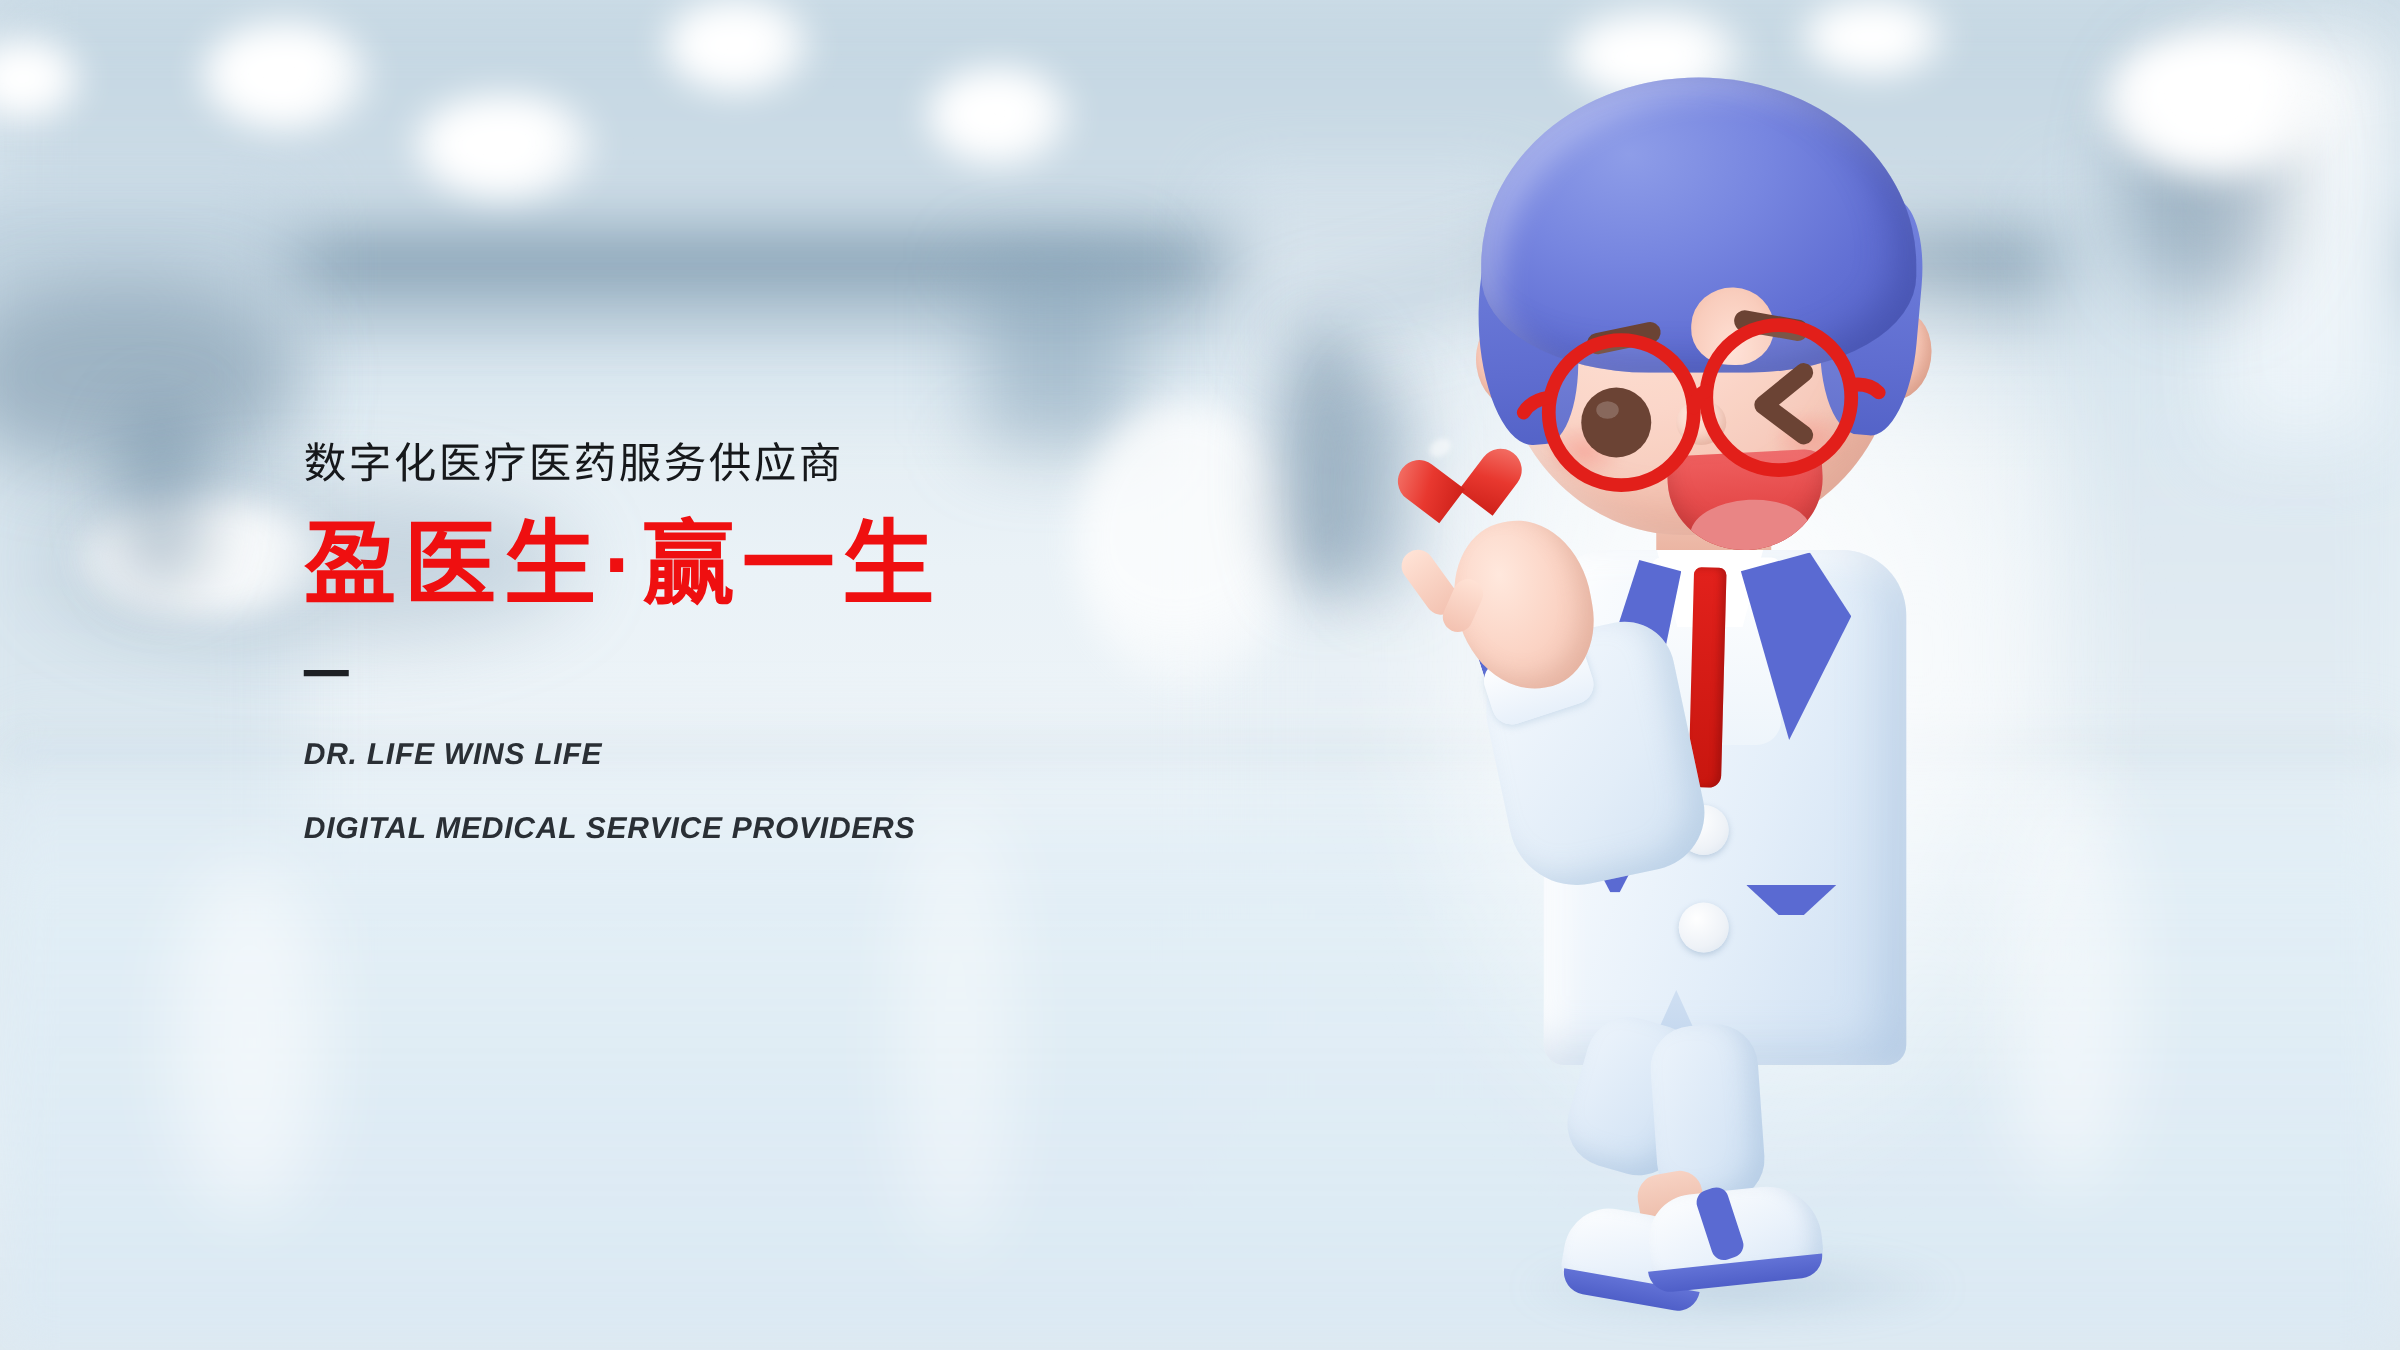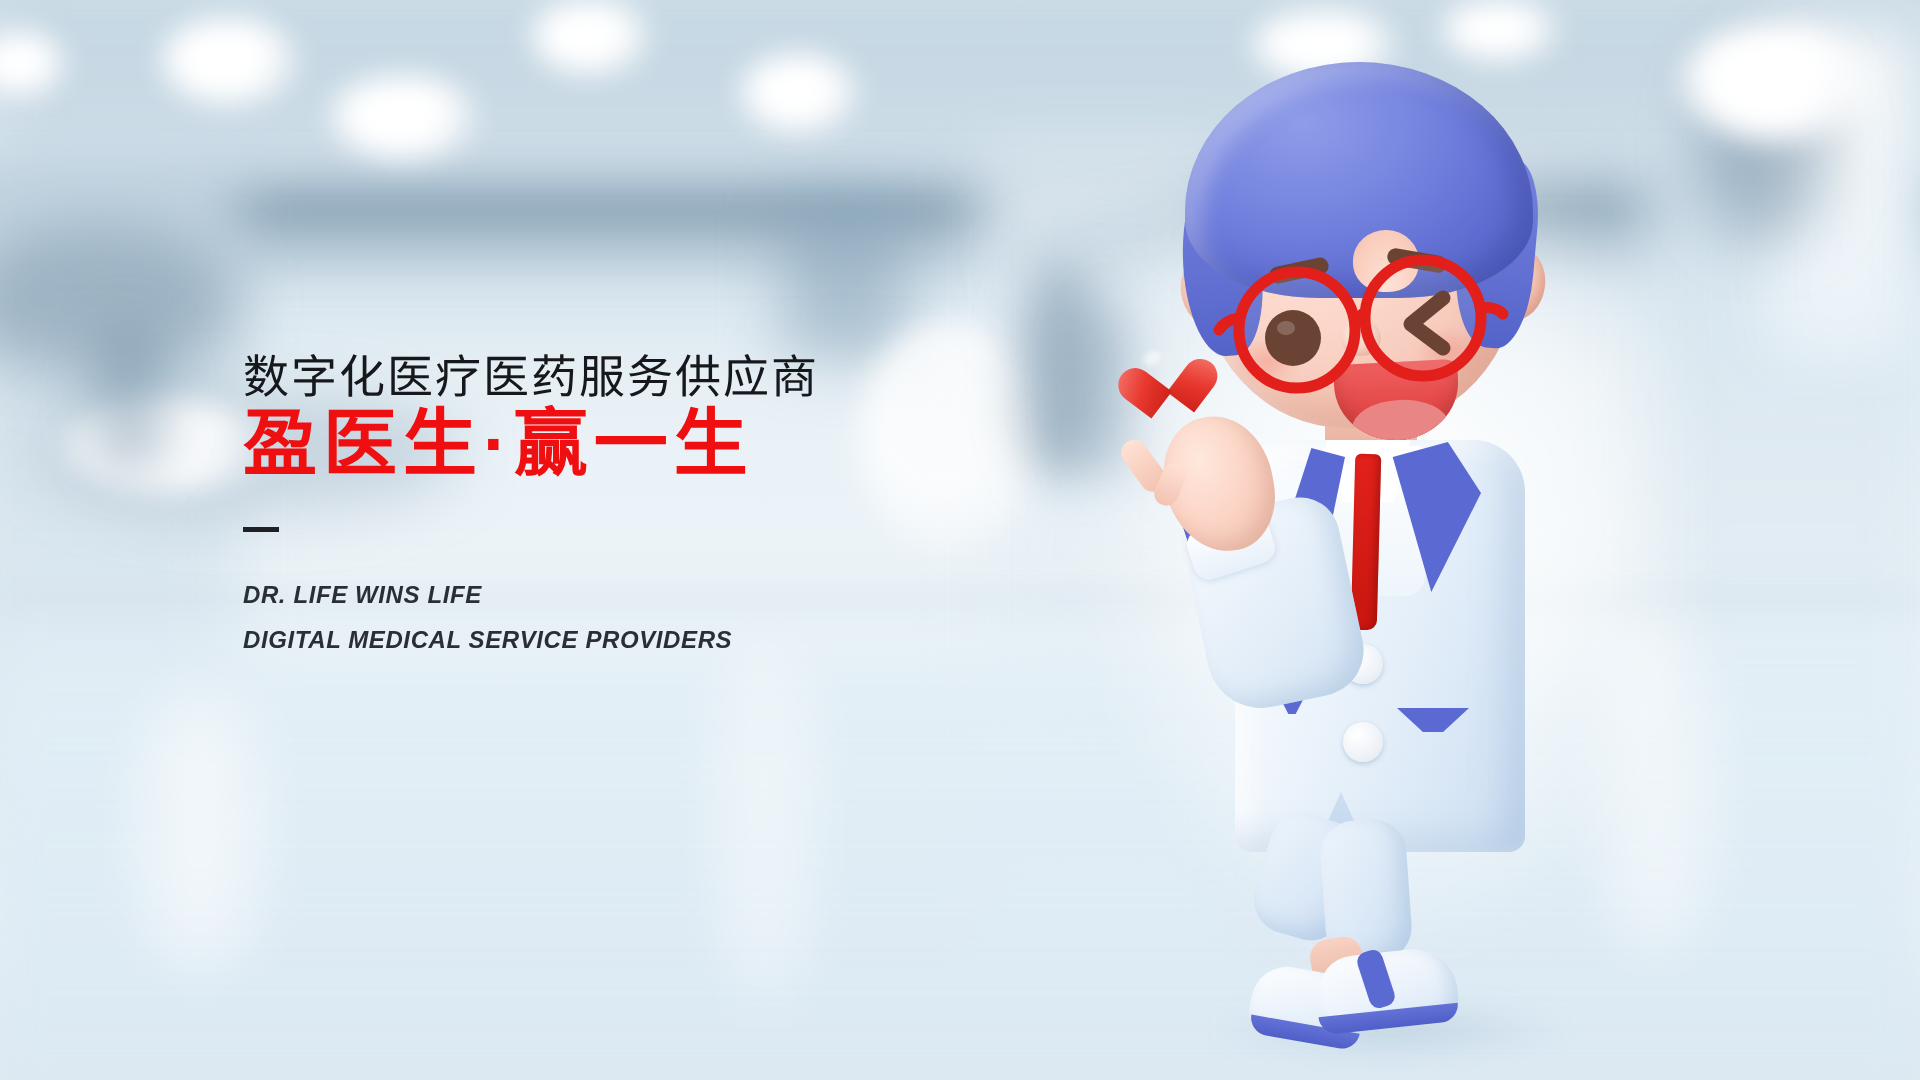--- a/index.html
+++ b/index.html
@@ -79,28 +79,29 @@
     filter:blur(24px);
   }
 
   
   .copy{
     position:absolute;
     left:243px; top:352px;
     width:760px;
   }
   .eyebrow{
-    font-size:46px;
+    font-size:34px;
     line-height:1.12;
     letter-spacing:2px;
     color:#16181b;
     font-weight:400;
     white-space:nowrap;
   }
   .headline{
+    margin-top:22px;
     font-size:74px;
     line-height:1.08;
     font-weight:700;
     color:#ef0f10;
     letter-spacing:6px;
     white-space:nowrap;
   }
   .rule{
     margin-top:44px;
     width:36px; height:5px;
@@ -452,21 +453,21 @@
 
   <div class="blob" style="left:140px;top:690px;width:120px;height:280px;background:rgba(255,255,255,.55);"></div>
   <div class="blob" style="left:720px;top:640px;width:90px;height:360px;background:rgba(255,255,255,.45);"></div>
   <div class="blob" style="left:1600px;top:620px;width:110px;height:330px;background:rgba(255,255,255,.50);"></div>
 
   <div class="copy">
     <div class="eyebrow">数字化医疗医药服务供应商</div>
     <div class="headline">盈医生·赢一生</div>
     <div class="rule"></div>
     <div class="sub">DR. LIFE WINS LIFE</div>
-    <div class="sub" style="margin-top:6px">DIGITAL MEDICAL SERVICE PROVIDERS</div>
+    <div class="sub" style="margin-top:20px">DIGITAL MEDICAL SERVICE PROVIDERS</div>
   </div>
 
   <div class="shadow"></div>
 
   <div class="character">
     <div class="ch-glow"></div>
 
     <div class="body">
       <div class="neck"></div>
       <div class="coat"></div>

